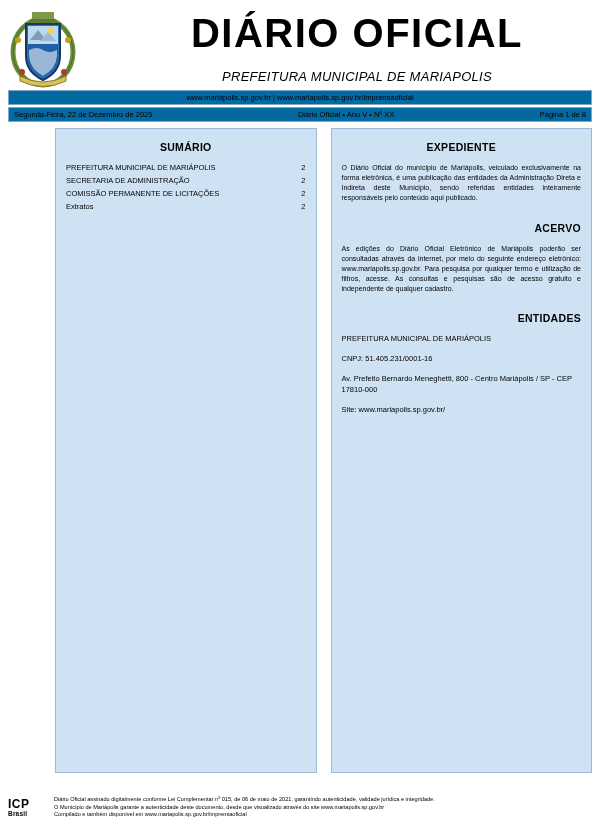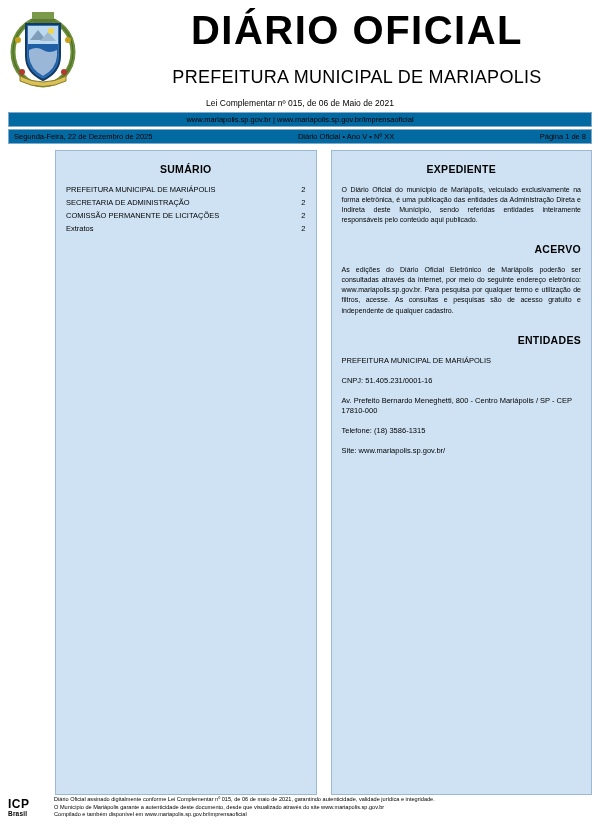--- a/index.html
+++ b/index.html
@@ -42,24 +42,25 @@
     padding-left: 4px;
   }
   .title-main {
     font-size: 40px;
     font-weight: bold;
     letter-spacing: 1.5px;
     line-height: 1.0;
     font-family: "Liberation Sans", sans-serif;
   }
   .title-sub {
-    font-size: 18px;
+    font-size: 13px;
     letter-spacing: 0.3px;
     line-height: 1.25;
     margin-top: 16px;
+    font-style: italic;
   }
   .law-line {
     text-align: center;
     font-size: 8.5px;
     margin-top: 7px;
     margin-bottom: 4px;
   }
 
   
   .bar {
@@ -210,21 +211,20 @@
 
         <path d="M10 66 Q33 78 56 66 L56 71 Q33 82 10 71 Z" fill="#d9c25a" stroke="#8d7a1f" stroke-width="1"></path>
       </svg>
     </div>
     <div class="masthead-text">
       <div class="title-main">DIÁRIO OFICIAL</div>
       <div class="title-sub">PREFEITURA MUNICIPAL DE MARIAPOLIS</div>
     </div>
   </div>
 
-  <div class="law-line">Lei Complementar nº 015, de 06 de Maio de 2021</div>
 
   <div class="bar bar-url">www.mariapolis.sp.gov.br | www.mariapolis.sp.gov.br/imprensaoficial</div>
 
   <div class="bar bar-meta">
     <div class="left">Segunda-Feira, 22 de Dezembro de 2025</div>
     <div class="center">Diário Oficial • Ano V • Nº XX</div>
     <div class="right">Página 1 de 8</div>
   </div>
 
   <div class="columns">
@@ -260,21 +260,20 @@
       <div class="col-heading">EXPEDIENTE</div>
       <p class="para">O Diário Oficial do munícipio de Mariápolis, veiculado exclusivamente na forma eletrônica, é uma publicação das entidades da Administração Direta e Indireta deste Munícipio, sendo referidas entidades inteiramente responsáveis pelo conteúdo aqui publicado.</p>
 
       <div class="col-heading spaced">ACERVO</div>
       <p class="para">As edições do Diário Oficial Eletrônico de Mariápolis poderão ser consultadas através da internet, por meio do seguinte endereço eletrônico: www.mariapolis.sp.gov.br. Para pesquisa por qualquer termo e utilização de filtros, acesse. As consultas e pesquisas são de acesso gratuito e independente de qualquer cadastro.</p>
 
       <div class="col-heading spaced">ENTIDADES</div>
       <div class="ent-line">PREFEITURA MUNICIPAL DE MARIÁPOLIS</div>
       <div class="ent-line">CNPJ: 51.405.231/0001-16</div>
       <div class="ent-line">Av. Prefeito Bernardo Meneghetti, 800 - Centro Mariápolis / SP - CEP 17810-000</div>
-      <div class="ent-line">Telefone: (18) 3586-1315</div>
       <div class="ent-line">Site: www.mariapolis.sp.gov.br/</div>
     </div>
 
   </div>
 
   <div class="footer">
     <div class="icp">
       <div class="icp-top">ICP</div>
       <div class="icp-bot">Brasil</div>
     </div>

